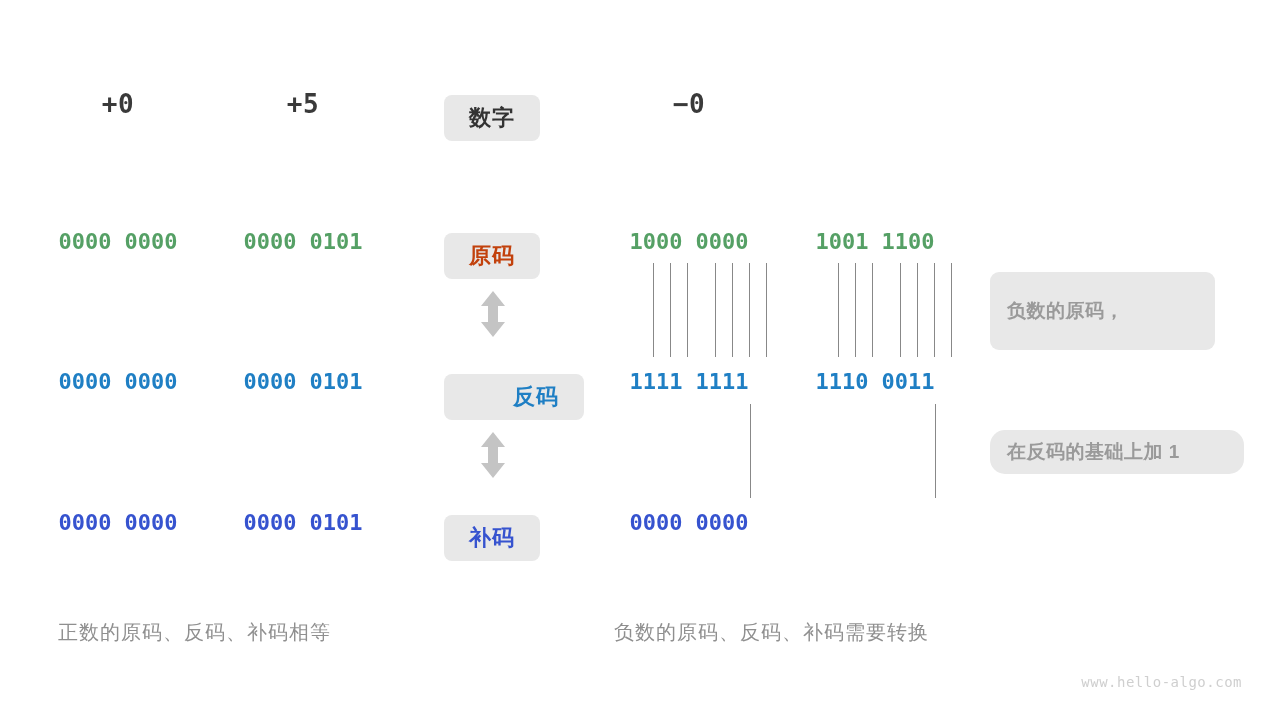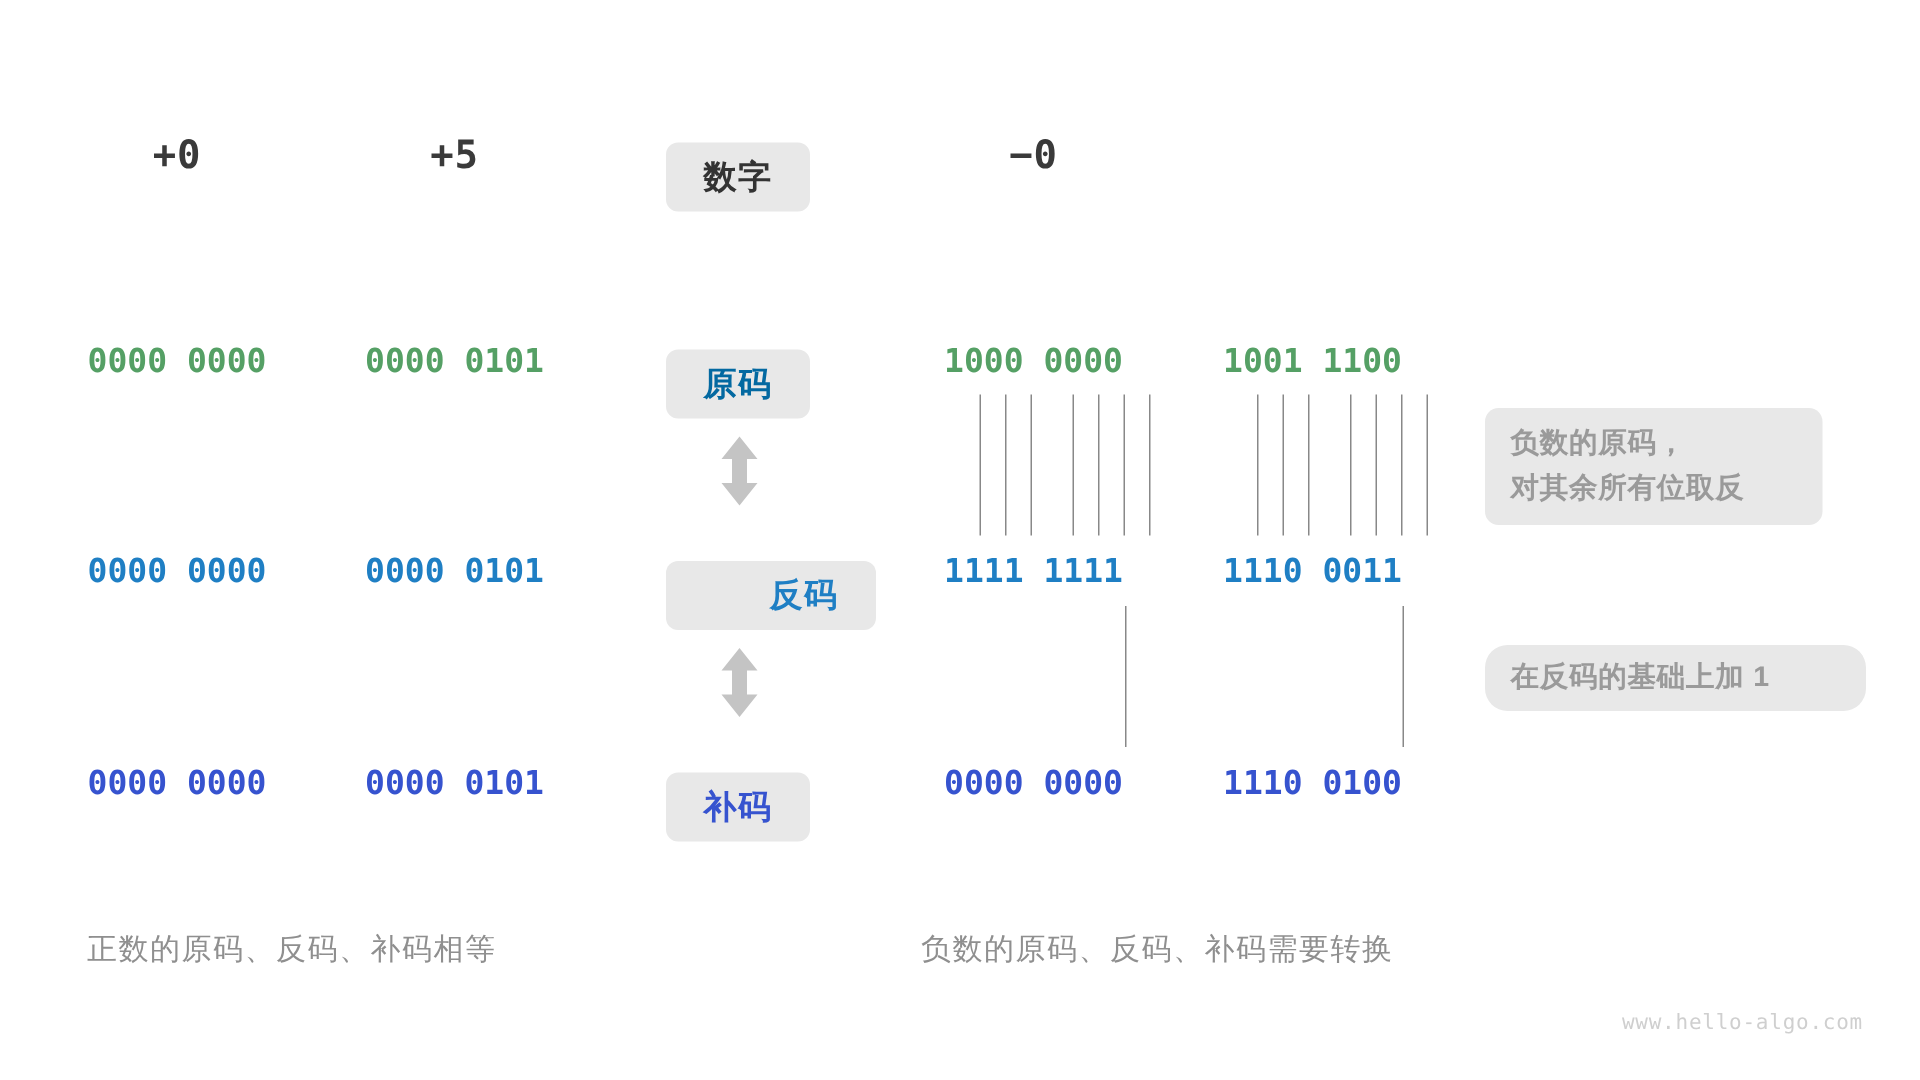--- a/index.html
+++ b/index.html
@@ -59,21 +59,21 @@
     border-radius: 8px;
     display: flex;
     align-items: center;
     justify-content: center;
     font-size: 22px;
     font-weight: bold;
     letter-spacing: 1px;
     margin-top: 14px;
   }
   .badge.dark   { color: #333333; }
-  .badge.green  { color: #0369a1; }
+  .badge.green  { color: #c2410c; }
   .badge.blue   { color: #1f7fc4; padding-left: 44px; }
   .badge.indigo { color: #3653cf; }
 
   
   .dbl-arrow {
     position: absolute;
     left: 473px;
     width: 40px;
     height: 50px;
   }
@@ -158,21 +158,20 @@
   <div class="bin blue" style="left:775px; top:366px;">1110 0011</div>
 
   <div class="bin indigo" style="left:18px;  top:507px;">0000 0000</div>
 
   <div class="bin indigo" style="left:203px; top:507px;">0000 0101</div>
 
   <div class="badge indigo" style="top:501px;">补码</div>
 
   <div class="bin indigo" style="left:589px; top:507px;">0000 0000</div>
 
-  <div class="bin indigo" style="left:775px; top:507px;">1110 0100</div>
 
   <div class="dbl-arrow" style="top:289px;">
     <svg width="40" height="50" viewBox="0 0 40 50" aria-hidden="true">
       <polygon points="20,2 32,17 25,17 25,33 32,33 20,48 8,33 15,33 15,17 8,17" fill="#c4c4c4"></polygon>
     </svg>
   </div>
 
   <div class="dbl-arrow" style="top:430px;">
     <svg width="40" height="50" viewBox="0 0 40 50" aria-hidden="true">
       <polygon points="20,2 32,17 25,17 25,33 32,33 20,48 8,33 15,33 15,17 8,17" fill="#c4c4c4"></polygon>
@@ -193,21 +192,20 @@
   <div class="conn" style="left:900px; top:263px; height:94px;"></div>
   <div class="conn" style="left:917px; top:263px; height:94px;"></div>
   <div class="conn" style="left:934px; top:263px; height:94px;"></div>
   <div class="conn" style="left:951px; top:263px; height:94px;"></div>
 
   <div class="conn" style="left:750px; top:404px; height:94px;"></div>
   <div class="conn" style="left:935px; top:404px; height:94px;"></div>
 
   <div class="note" style="left:990px; top:272px; width:225px; height:78px;">
     <div class="line">负数的原码，</div>
-    <div class="line">对其余所有位取反</div>
   </div>
 
   <div class="note" style="left:990px; top:430px; width:254px; height:44px;border-radius:15px;">
     <div class="line">在反码的基础上加 1</div>
   </div>
 
   <div class="caption" style="left:58px; top:619px;">正数的原码、反码、补码相等</div>
 
   <div class="caption" style="left:614px; top:619px;">负数的原码、反码、补码需要转换</div>
 

